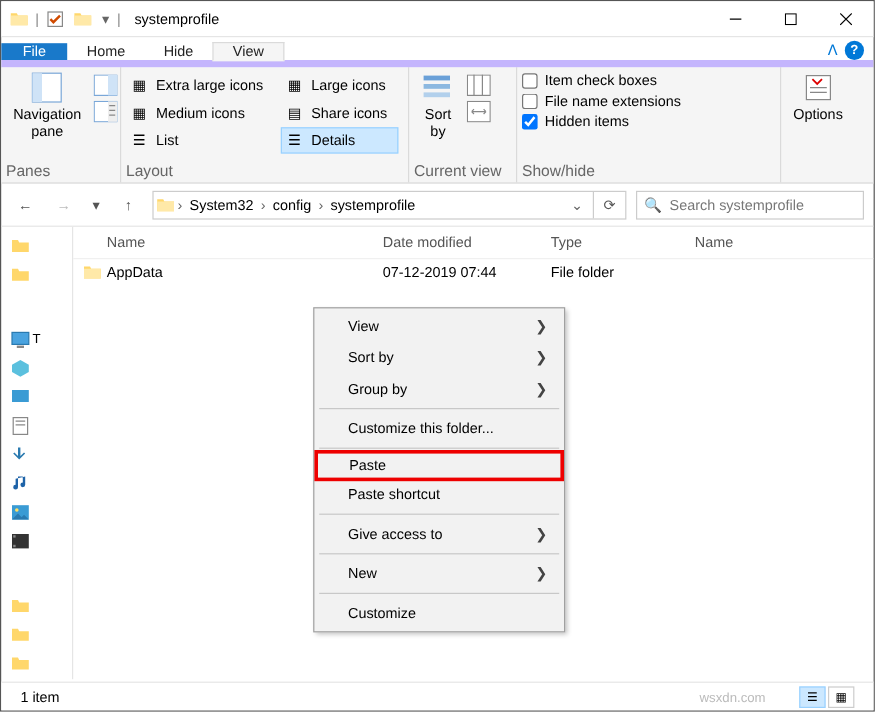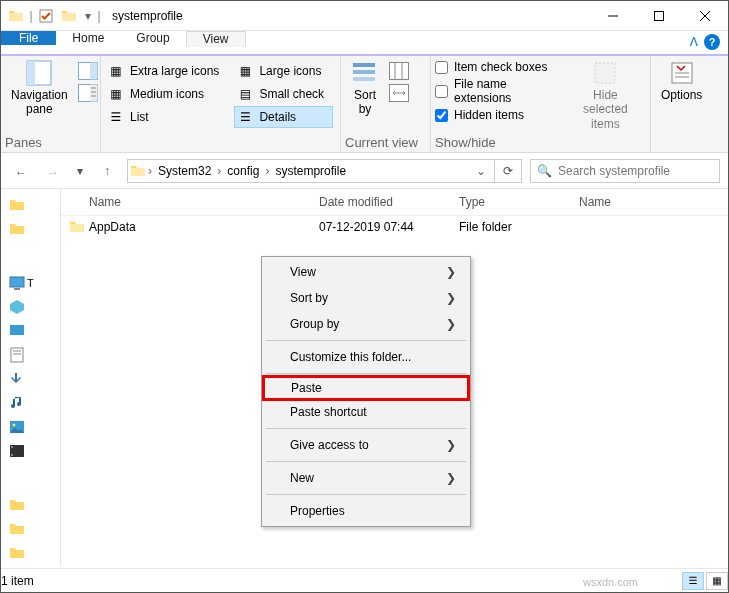--- a/index.html
+++ b/index.html
@@ -3,21 +3,21 @@
 <meta charset="utf-8">
 <style>
 *{box-sizing:border-box;font-family:"Segoe UI",Arial,sans-serif;font-size:12px;margin:0;padding:0}
 body{background:#fff;width:729px;height:593px;position:relative;overflow:hidden;border:1px solid #555}
 .titlebar{height:30px;display:flex;align-items:center;background:#fff;border-bottom:1px solid #e5e5e5}
 .qat{display:flex;align-items:center;gap:1px;padding:0 4px}
 .qat-item{width:22px;height:22px;display:flex;align-items:center;justify-content:center}
 .title{flex:1;padding-left:6px;color:#000}
 .winbtns{display:flex}
 .winbtn{width:46px;height:30px;display:flex;align-items:center;justify-content:center;color:#000}
-.menubar{height:25px;display:flex;align-items:flex-start;border-bottom:2px solid #c4b5fd;position:relative}
+.menubar{height:25px;display:flex;align-items:flex-end;border-bottom:6px solid #c4b5fd;position:relative}
 .file-tab{background:#1979ca;color:#fff;padding:0 18px;display:flex;align-items:center}
 .tab{padding:0 16px;display:flex;align-items:center;color:#222}
 .tab.active{background:#f5f5f5;border:1px solid #dadada;border-bottom:1px solid #f5f5f5;margin-bottom:-1px}
 .help{position:absolute;right:8px;top:3px;display:flex;align-items:center;gap:6px}
 .help-circ{width:16px;height:16px;border-radius:50%;background:#0078d7;color:#fff;display:flex;align-items:center;justify-content:center;font-size:11px;font-weight:bold}
 .ribbon{height:97px;background:#f5f5f5;border-bottom:1px solid #dadada;display:flex}
 .rgrp{border-right:1px solid #dadada;display:flex;flex-direction:column;padding:2px 4px 0}
 .rgrp-body{flex:1;display:flex;align-items:flex-start;gap:4px}
 .rgrp-label{text-align:left;color:#666;font-size:13px;padding:2px 0}
 .big-btn{display:flex;flex-direction:column;align-items:center;justify-content:center;padding:2px 6px;gap:2px;text-align:center;line-height:1.2}
@@ -42,21 +42,21 @@
 .col-date{width:140px}
 .col-type{width:120px}
 .col-size{width:80px}
 .row{display:flex;align-items:center;padding:3px 0 3px 8px}
 .row .ico{width:20px;text-align:center}
 .ctx{position:absolute;left:260px;top:255px;width:210px;background:#f2f2f2;border:1px solid #a0a0a0;box-shadow:2px 2px 4px rgba(0,0,0,.25);padding:2px}
 .ctx-item{height:26px;display:flex;align-items:center;justify-content:space-between;padding:0 12px 0 26px}
 .ctx-sep{height:1px;background:#c8c8c8;margin:3px 2px}
 .ctx-arrow{color:#444}
 .ctx-paste{border:3px solid #e00;margin:-2px}
-.status{position:absolute;bottom:0;left:0;right:0;height:24px;border-top:1px solid #e5e5e5;display:flex;align-items:center;padding:0 0;background:#fff;justify-content:space-between}
+.status{position:absolute;bottom:0;left:0;right:0;height:24px;border-top:1px solid #e5e5e5;display:flex;align-items:center;padding:0 16px;background:#fff;justify-content:space-between}
 .sb-right{display:flex;gap:2px}
 .sb-ic{width:22px;height:18px;border:1px solid #ccc;display:flex;align-items:center;justify-content:center;font-size:10px}
 .sb-ic.act{background:#cce8ff;border-color:#99d1ff}
 .wm{position:absolute;bottom:4px;right:90px;color:#bbb;font-size:11px}
 svg{display:block}
 .folder-ico{width:16px;height:16px}
 </style>
 </head>
 <body>
 
@@ -101,21 +101,21 @@
           <line x1="0" y1="0" x2="10" y2="10" stroke="#000"></line>
           <line x1="10" y1="0" x2="0" y2="10" stroke="#000"></line>
         </svg>
       </div>
   </div>
 </div>
 
 <div class="menubar">
   <div class="file-tab">File</div>
   <div class="tab">Home</div>
-  <div class="tab">Group</div>
+  <div class="tab">Hide</div>
   <div class="tab active">View</div>
   <div class="help">
     <span style="color:#0078d7">ᐱ</span>
     <span class="help-circ">?</span>
   </div>
 </div>
 
 <div class="ribbon">
   <div class="rgrp" style="width:100px">
     <div class="rgrp-body">
@@ -154,32 +154,33 @@
         <div class="lay-item">
             <span class="lay-ico">▦</span>
             <span>Large icons</span>
           </div>
         <div class="lay-item">
             <span class="lay-ico">▦</span>
             <span>Medium icons</span>
           </div>
         <div class="lay-item">
             <span class="lay-ico">▤</span>
-            <span>Small check</span>
+            <span>Share icons</span>
           </div>
         <div class="lay-item">
             <span class="lay-ico">☰</span>
             <span>List</span>
           </div>
         <div class="lay-item sel">
             <span class="lay-ico">☰</span>
             <span>Details</span>
           </div>
       </div>
     </div>
+    <div class="rgrp-label">Layout</div>
   </div>
 
   <div class="rgrp" style="width:90px">
     <div class="rgrp-body">
       <div class="big-btn">
         <svg width="28" height="26" viewBox="0 0 28 26">
             <rect x="2" y="3" width="22" height="4" fill="#6aa0d8"></rect>
             <rect x="2" y="10" width="22" height="4" fill="#8cb8e0"></rect>
             <rect x="2" y="17" width="22" height="4" fill="#b2d0ec"></rect>
           </svg>
@@ -209,27 +210,20 @@
             <span>Item check boxes</span>
           </label>
         <label class="chk">
             <input type="checkbox" style="">
             <span>File name extensions</span>
           </label>
         <label class="chk">
             <input type="checkbox" checked="" style="">
             <span>Hidden items</span>
           </label>
-      </div>
-      <div class="big-btn" style="opacity:.5">
-        <svg width="26" height="26">
-            <rect x="3" y="3" width="20" height="20" fill="#eee" stroke="#aaa" stroke-dasharray="2 2"></rect>
-          </svg>
-        <span style="white-space:pre-line">Hide selected
-items</span>
       </div>
     </div>
     <div class="rgrp-label">Show/hide</div>
   </div>
 
   <div class="rgrp" style="width:64px;border-right:none">
     <div class="rgrp-body">
       <div class="big-btn">
         <svg width="26" height="26">
             <rect x="3" y="3" width="20" height="20" fill="#fff" stroke="#888"></rect>
@@ -407,21 +401,21 @@
       <span>Give access to</span>
       <span class="ctx-arrow">❯</span>
     </div>
   <div class="ctx-sep"></div>
   <div class="ctx-item">
       <span>New</span>
       <span class="ctx-arrow">❯</span>
     </div>
   <div class="ctx-sep"></div>
   <div class="ctx-item">
-      <span>Properties</span>
+      <span>Customize</span>
     </div>
 </div>
 
 <div class="status">
   <span>1 item</span>
   <div class="sb-right">
     <div class="sb-ic act">☰</div>
     <div class="sb-ic">▦</div>
   </div>
 </div>

